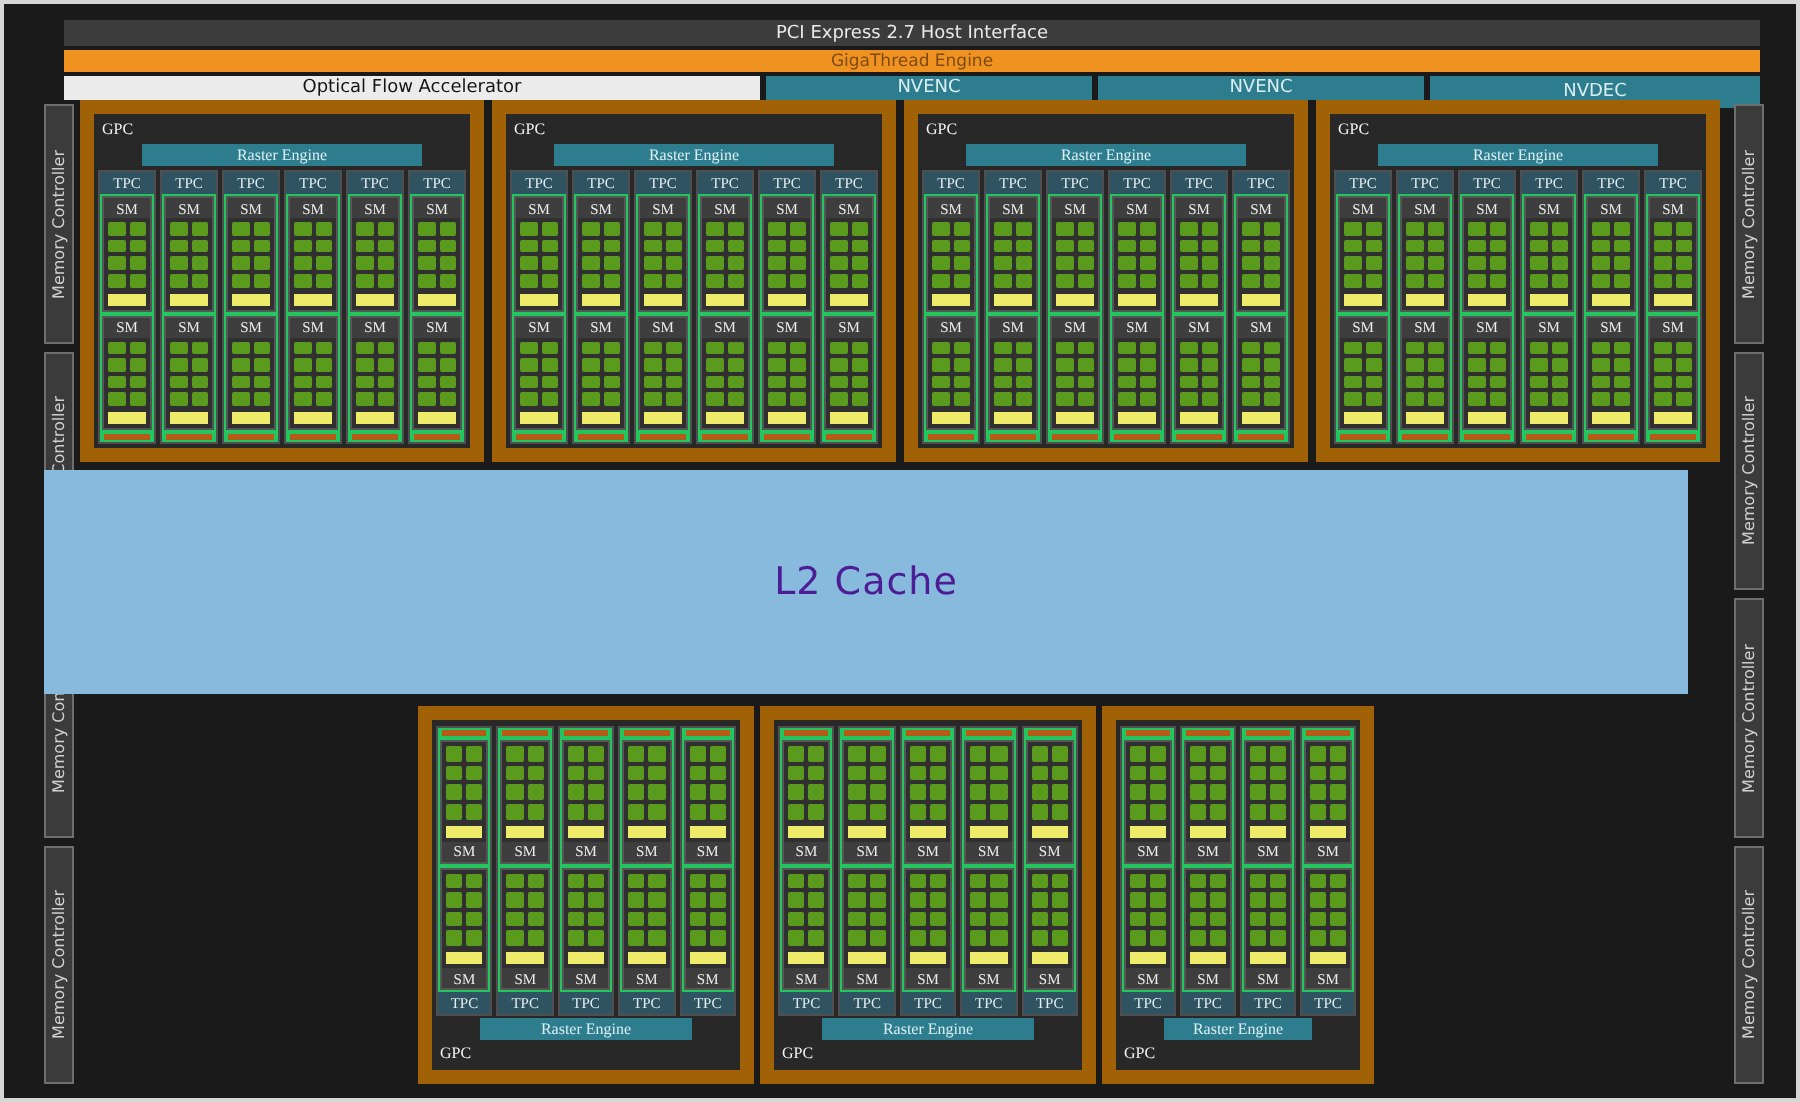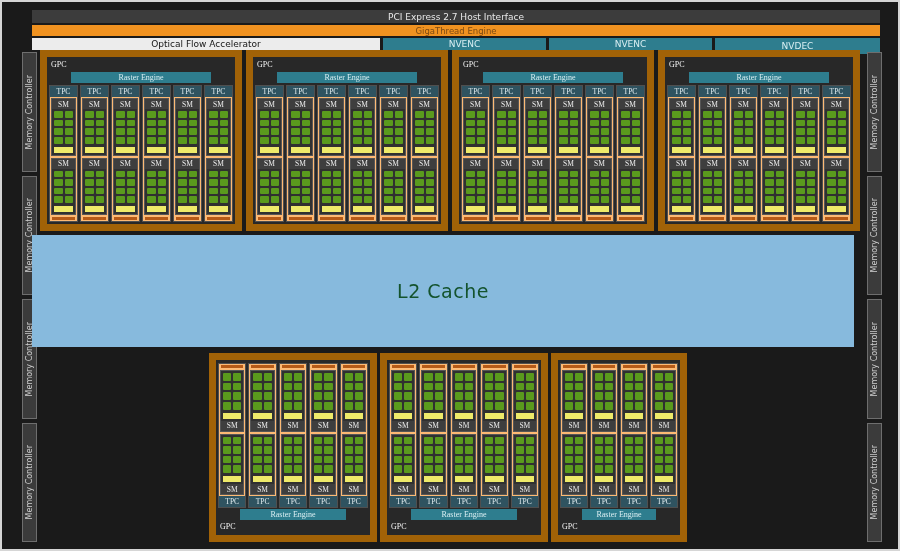--- a/index.html
+++ b/index.html
@@ -18,30 +18,30 @@
   #mc-left{left:20px;}
   #mc-right{left:865px;}
   .mc{flex:1;background:#3b3b3b;border:1px solid #6e6e6e;display:flex;align-items:center;justify-content:center;overflow:hidden;}
   .mc-label{writing-mode:vertical-rl;transform:rotate(180deg);font-size:8px;color:#d0d0d0;white-space:nowrap;}
 
   .gpc{position:absolute;top:48px;height:181px;background:#282828;border:7px solid #a16207;display:flex;flex-direction:column;padding:2px;font-family:Liberation Serif, serif;}
   .gpc.btm{top:351px;height:189px;}
   .gpc-label{font-size:8px;color:#f2f2f2;padding:1px 2px;height:12px;flex:none;}
   .raster{height:11px;margin:1px 22px;background:#2e7d8e;color:#d9eef2;font-size:8px;display:flex;align-items:center;justify-content:center;flex:none;}
   .tpc-row{flex:1;display:flex;gap:2px;margin-top:1px;min-height:0;}
-  .tpc{flex:1;display:flex;flex-direction:column;background:#fdba74;border:1px solid #4f4f4f;min-width:0;}
+  .tpc{flex:1;display:flex;flex-direction:column;background:#22c55e;border:1px solid #4f4f4f;min-width:0;}
   .tpc-h{height:11px;background:#2f5360;color:#e2edf0;font-size:7.5px;display:flex;align-items:center;justify-content:center;flex:none;}
   .sm{flex:1;display:flex;flex-direction:column;border:1px solid #565656;margin:1px;background:#303030;min-height:0;}
   .sm-h{height:10px;background:#3e3e3e;color:#ededed;font-size:7.5px;display:flex;align-items:center;justify-content:center;flex:none;}
   .grid{flex:1;display:grid;grid-template-columns:1fr 1fr;gap:2px;padding:2px;min-height:0;}
   .cell{background:#5a9a1d;border-radius:1px;}
   .ybar{height:6px;margin:1px 2px 2px;background:#eeea6a;flex:none;}
   .oline{height:3px;background:#b65a17;margin:1px 2px;flex:none;}
 
-  .l2{position:absolute;left:30px;top:233px;width:822px;height:112px;background:#87badd;color:#14532d;font-size:19px;display:flex;align-items:center;justify-content:center;letter-spacing:.5px;}
+  .l2{position:absolute;left:20px;top:233px;width:822px;height:112px;background:#87badd;color:#4c1d95;font-size:19px;display:flex;align-items:center;justify-content:center;letter-spacing:.5px;}
 </style>
 </head>
 <body>
 
 <div id="canvas">
   <div class="bar pci">PCI Express 2.7 Host Interface</div>
   <div class="bar ofa">Optical Flow Accelerator</div>
   <div class="bar giga">GigaThread Engine</div>
   <div class="bar nvenc1">NVENC</div>
   <div class="bar nvenc2">NVENC</div>

